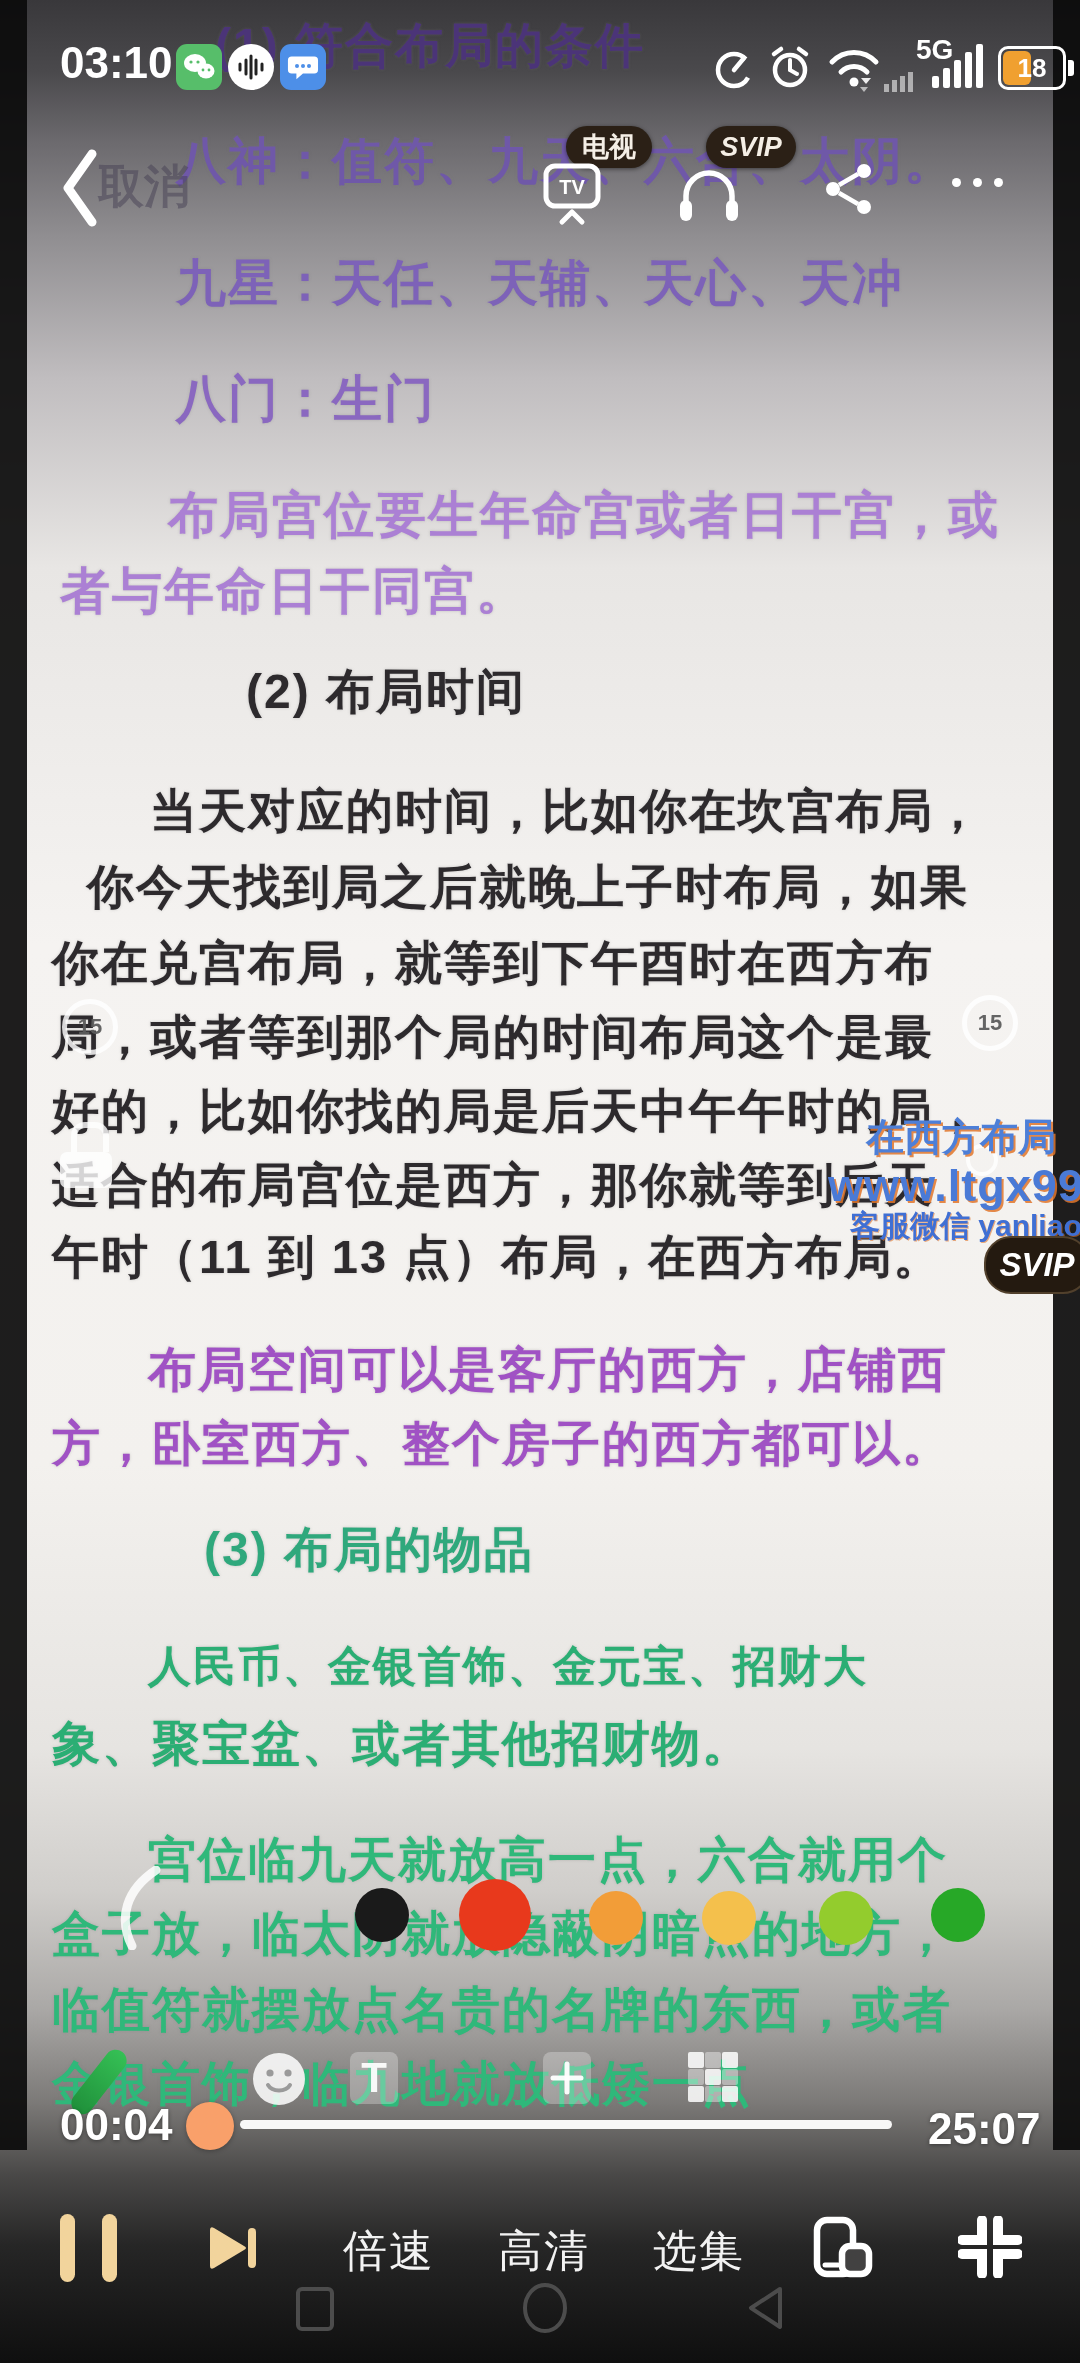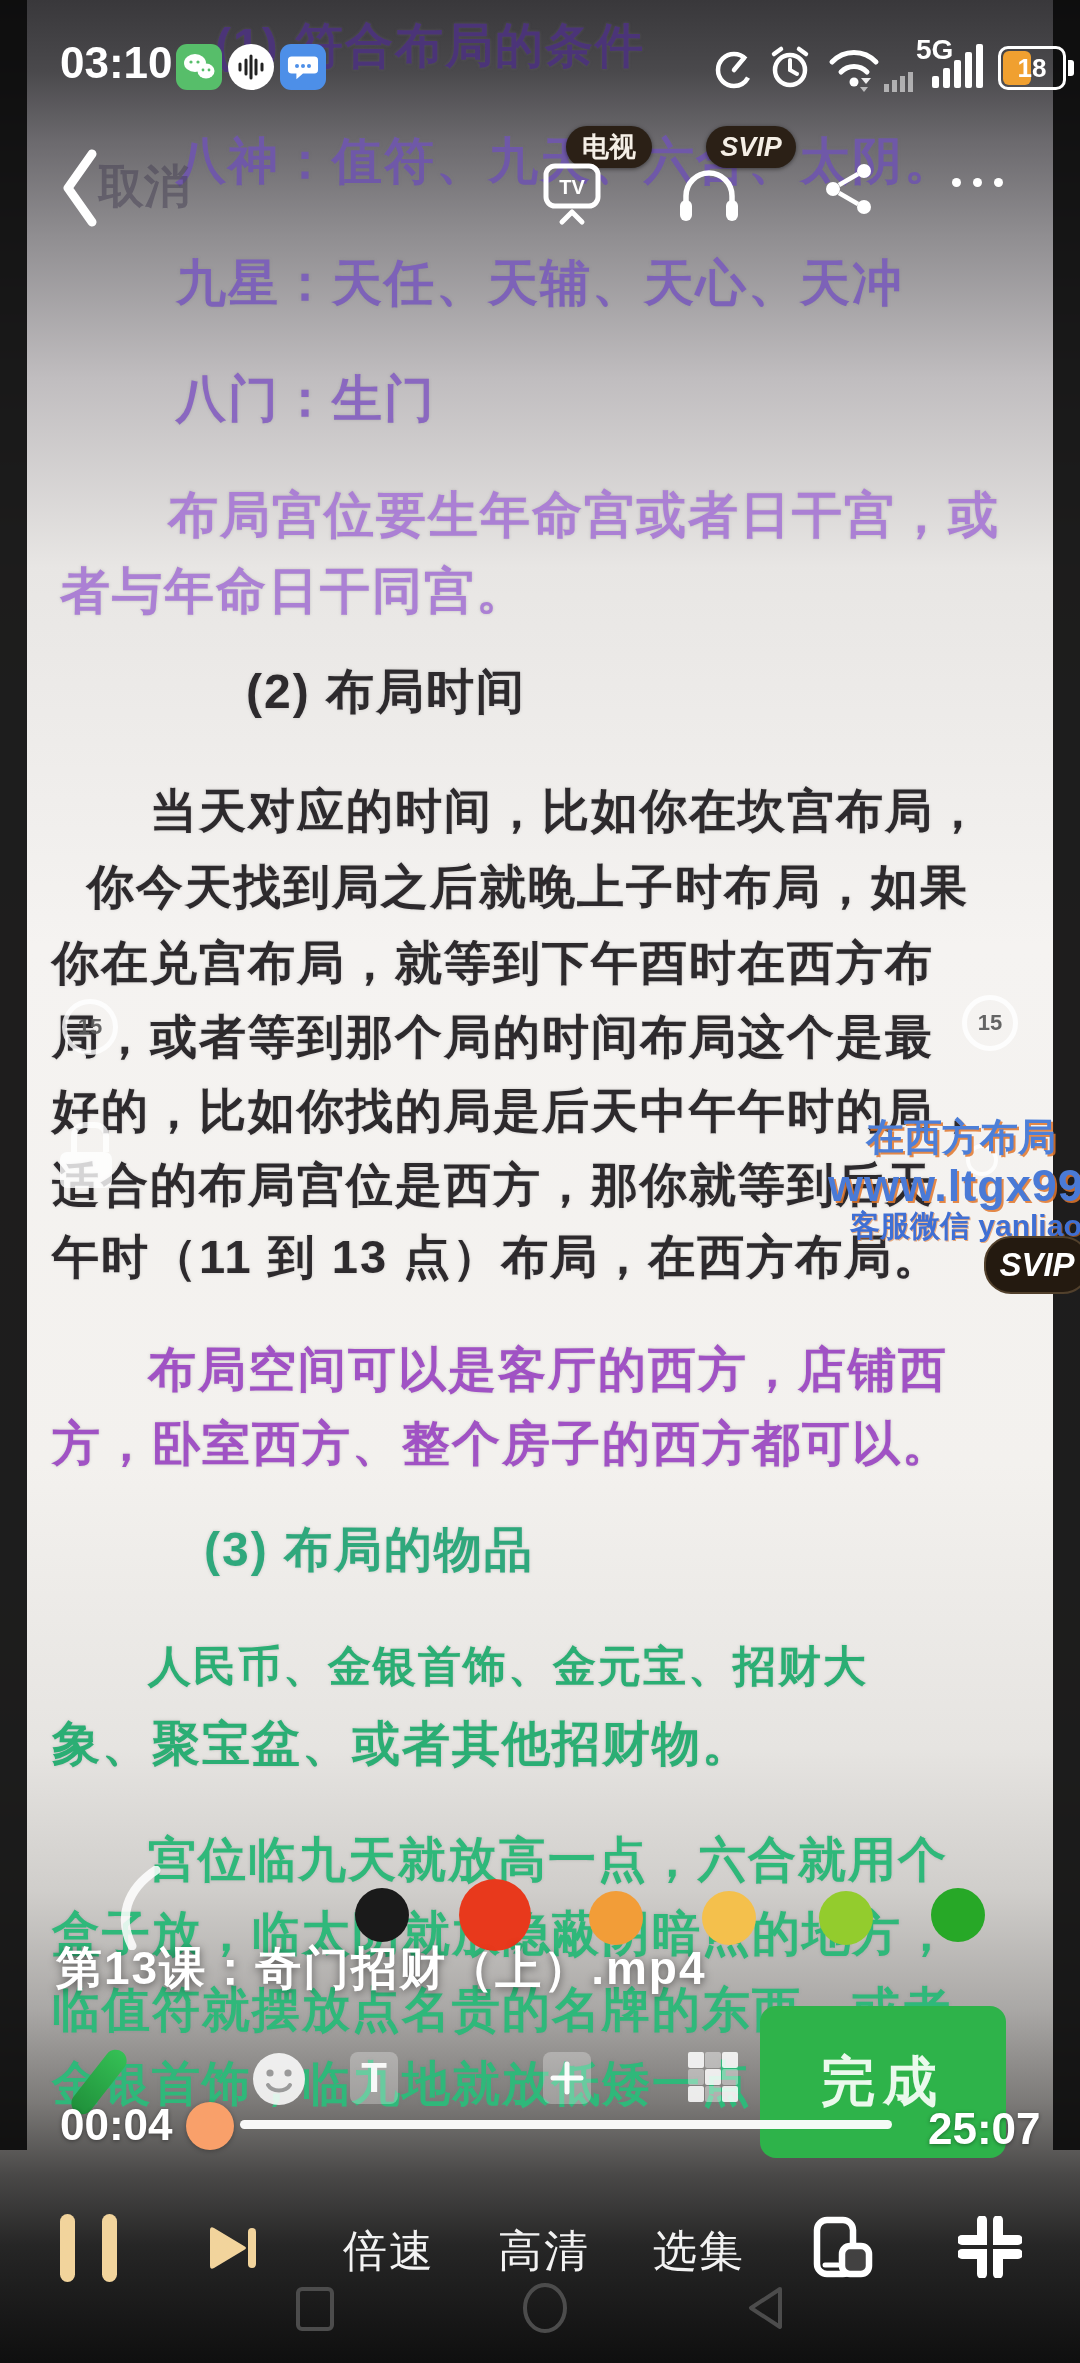--- a/index.html
+++ b/index.html
@@ -224,21 +224,20 @@
       </svg>
   </div>
   <div id="palette">
       <div class="dot" style="left: 355px; top: 1888px; width: 54px; height: 54px; background: rgb(26, 26, 26);"></div>
       <div class="dot" style="left: 459px; top: 1879px; width: 72px; height: 72px; background: rgb(232, 57, 28);"></div>
       <div class="dot" style="left: 589px; top: 1891px; width: 54px; height: 54px; background: rgb(242, 157, 56);"></div>
       <div class="dot" style="left: 702px; top: 1891px; width: 54px; height: 54px; background: rgb(244, 192, 76);"></div>
       <div class="dot" style="left: 819px; top: 1891px; width: 54px; height: 54px; background: rgb(147, 204, 45);"></div>
       <div class="dot" style="left: 931px; top: 1888px; width: 54px; height: 54px; background: rgb(39, 168, 39);"></div>
     </div>
-  <div class="abs video-title" style="left:56px;top:1938px;">第13课：奇门招财（上）.mp4</div>
   <div class="abs pencil" style="left:88px;top:2044px;"></div>
   <div class="abs" style="left:250px;top:2050px;">
     <svg width="58" height="58" viewBox="0 0 58 58">
         <circle cx="29" cy="29" r="26" fill="rgba(255,255,255,.85)"></circle>
         <circle cx="20" cy="23" r="3.6" fill="#9a9a9a"></circle>
         <circle cx="38" cy="23" r="3.6" fill="#9a9a9a"></circle>
         <path d="M18 35 a12 9 0 0 0 22 0" fill="none" stroke="#9a9a9a" stroke-width="4" stroke-linecap="round"></path>
       </svg>
   </div>
   <div class="abs tool-ghost" style="left:350px;top:2052px;width:48px;height:52px;font-size:42px;">T</div>
@@ -258,21 +257,20 @@
           <rect x="36" y="36" width="16" height="16" rx="2"></rect>
         </g>
         <g fill="rgba(255,255,255,.4)">
           <rect x="19" y="2" width="16" height="16" rx="2"></rect>
           <rect x="2" y="19" width="16" height="16" rx="2"></rect>
           <rect x="36" y="19" width="16" height="16" rx="2"></rect>
           <rect x="19" y="36" width="16" height="16" rx="2"></rect>
         </g>
       </svg>
   </div>
-  <button class="abs done-btn" style="left:760px;top:2006px;">完成</button>
 
   <div class="abs ptime" style="left:60px;top:2100px;">00:04</div>
   <div class="abs playhead" style="left:186px;top:2102px;"></div>
   <div class="abs track" style="left:240px;top:2120px;width:652px;"></div>
   <div class="abs ptime" style="left:928px;top:2104px;">25:07</div>
 
   <div class="abs" style="left:60px;top:2214px;display:flex;gap:27px;">
     <div class="pbar"></div>
     <div class="pbar"></div>
   </div>

